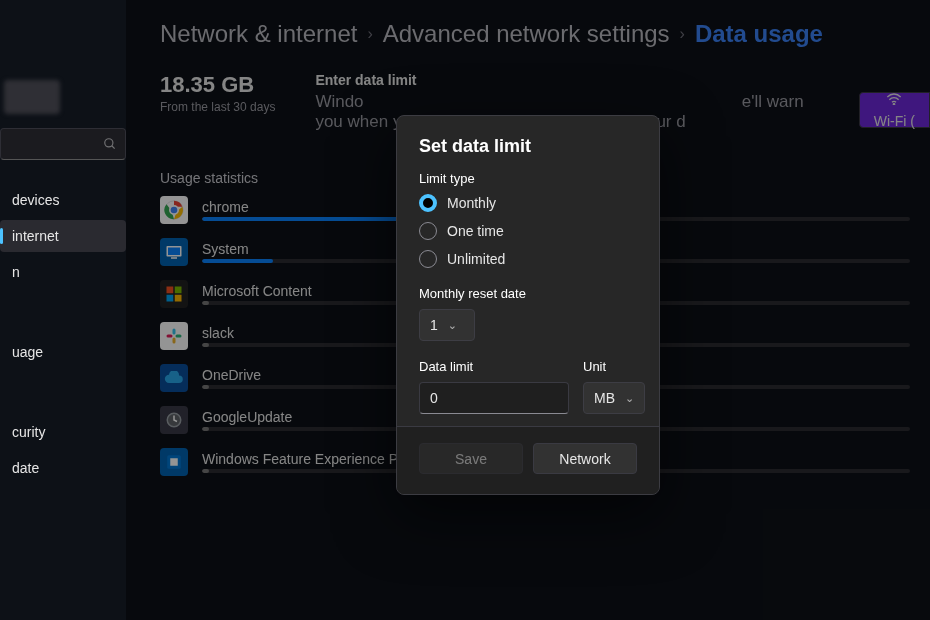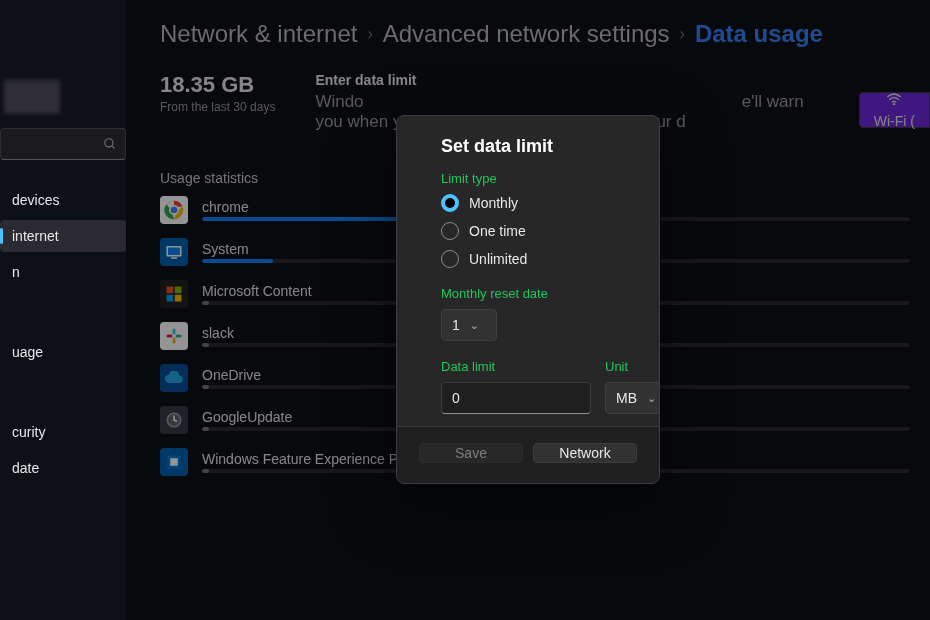--- a/index.html
+++ b/index.html
@@ -26,34 +26,34 @@
   .stats { margin-top: 10px; display: flex; flex-direction: column; gap: 14px; padding-right: 20px; }
   .stat-item { display: flex; align-items: center; gap: 14px; }
   .app-icon { width: 28px; height: 28px; border-radius: 4px; display: flex; align-items: center; justify-content: center; flex-shrink: 0; font-size: 16px; color: #fff; }
   .stat-body { flex: 1; display: flex; flex-direction: column; gap: 2px; }
   .stat-name { font-size: 14px; color: #e6e6e6; }
   .bar-track { height: 4px; background: #2c2c31; border-radius: 2px; overflow: hidden; }
   .bar-fill { height: 100%; background: #0078d4; border-radius: 2px; }
   
   .overlay { position: absolute; inset: 0; background: rgba(0,0,0,.42); display: flex; align-items: flex-start; justify-content: center; }
   .dialog { margin-top: 115px; width: 264px; background: #272727; border: 1px solid #3c3c42; border-radius: 8px; box-shadow: 0 20px 60px rgba(0,0,0,.6); overflow: hidden; }
-  .dlg-body { padding: 20px 22px 12px 22px; margin-left: 22px; }
+  .dlg-body { padding: 20px 22px 12px 22px; }
   .dlg-title { font-size: 18px; font-weight: 600; margin-bottom: 14px; color:#fff; }
-  .dlg-label { font-size: 13px; color: #22c55e; margin-bottom: 8px; }
+  .dlg-label { font-size: 13px; color: #ffffff; margin-bottom: 8px; }
   .radio-group { display: flex; flex-direction: column; gap: 10px; margin-bottom: 18px; }
   .radio { display: flex; align-items: center; gap: 10px; cursor: pointer; }
   .radio .dot { width: 18px; height: 18px; border-radius: 50%; border: 1px solid #8a8a92; display:flex; align-items:center; justify-content:center; }
   .radio.checked .dot { border: 4px solid #4cc2ff; background:#000; }
   .dropdown { display:inline-flex; align-items:center; gap:10px; height:32px; padding:0 10px; background:#323232; border:1px solid #3d3d44; border-radius:4px; cursor:pointer; min-width:56px; }
   .dropdown .chev { opacity:.7; font-size:11px; }
   .row { display:flex; gap:14px; align-items:flex-end; }
   .col { display:flex; flex-direction:column; }
   .text-input { height:32px; width:150px; background:#1f1f1f; border:1px solid #3a3a42; border-bottom:1px solid #8a8a92; border-radius:4px; color:#e6e6e6; padding:0 10px; font-size:14px; outline:none; }
   .dlg-footer { display:flex; gap:10px; padding:16px 22px 20px; background:#202020; border-top:1px solid #3a3a42; }
-  .btn { flex:1; height:20px; border-radius:4px; border:1px solid #3a3a42; background:#323232; color:#e6e6e6; font-size:14px; cursor:pointer; }
+  .btn { flex:1; height:31px; border-radius:4px; border:1px solid #3a3a42; background:#323232; color:#e6e6e6; font-size:14px; cursor:pointer; }
   .btn.disabled { opacity:.45; cursor:default; }
   .blur-avatar { width:56px; height:34px; background:#2f2f35; border-radius:4px; filter:blur(2px); margin:20px 0 0 4px;}
   svg { display:block; }
 </style>
 </head>
 <body>
 
 <div class="app">
   <div class="sidebar">
     <div class="blur-avatar"></div>

